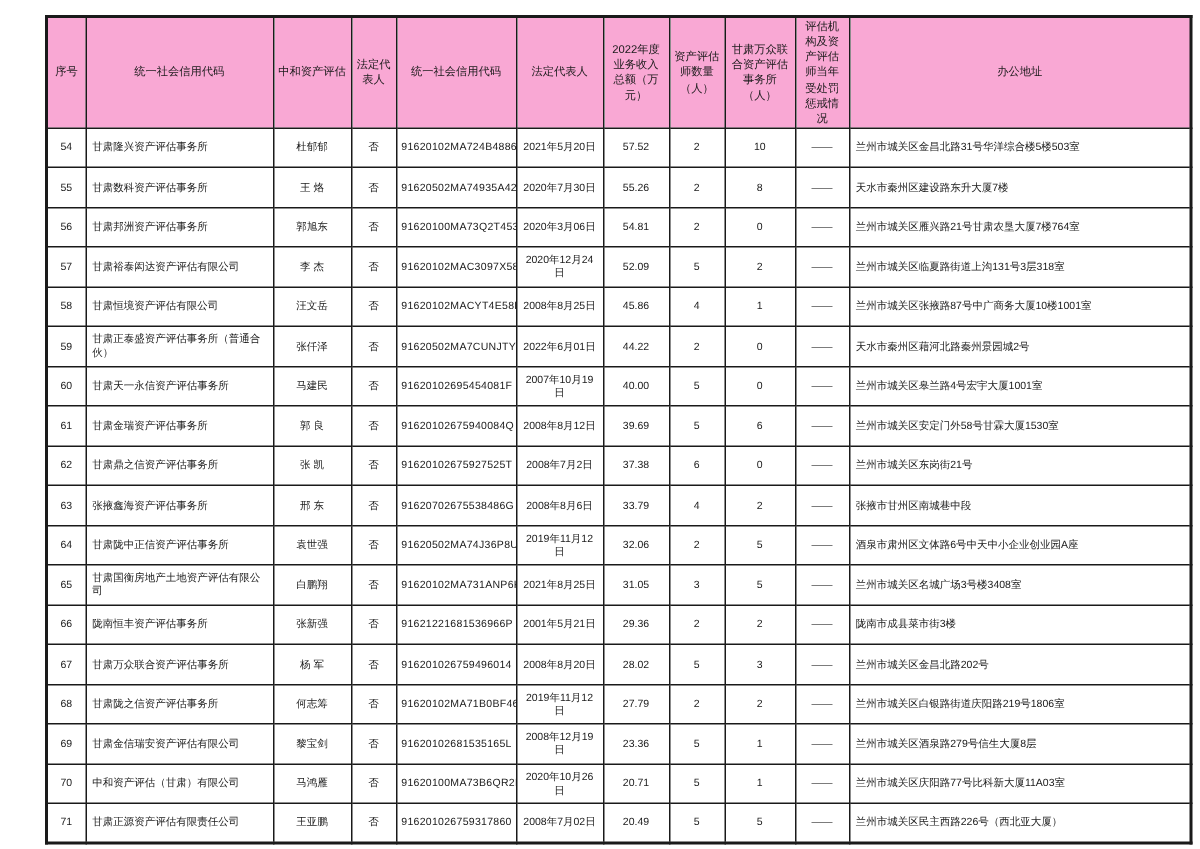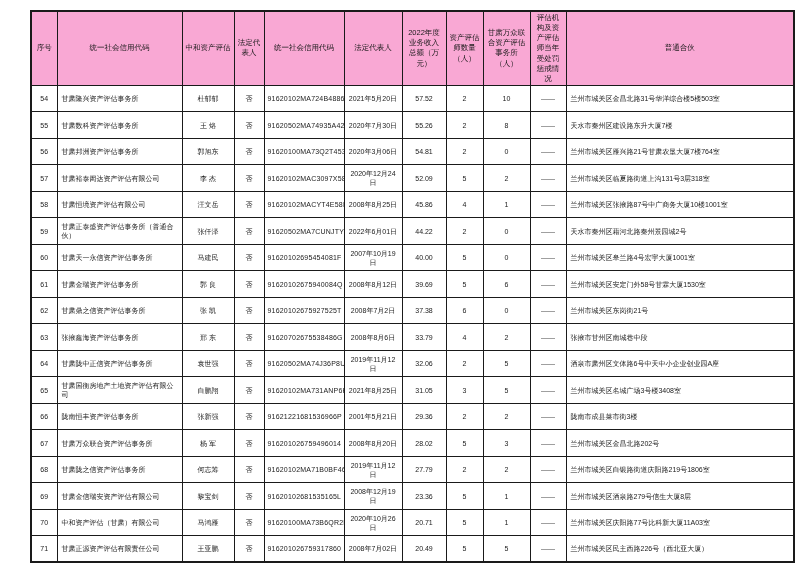--- a/index.html
+++ b/index.html
@@ -84,21 +84,21 @@
           <th>序号</th>
           <th>统一社会信用代码</th>
           <th>中和资产评估</th>
           <th>法定代表人</th>
           <th>统一社会信用代码</th>
           <th>法定代表人</th>
           <th>2022年度业务收入总额（万元）</th>
           <th>资产评估师数量（人）</th>
           <th>甘肃万众联合资产评估事务所（人）</th>
           <th>评估机构及资产评估师当年受处罚惩戒情况</th>
-          <th>普通合伙</th>
+          <th>办公地址</th>
         </tr>
     </thead>
     <tbody>
         <tr>
           <td class="col-no">54</td>
           <td class="col-name">甘肃隆兴资产评估事务所</td>
           <td class="col-rep">杜郁郁</td>
           <td class="col-securities">否</td>
           <td class="col-code">91620102MA724B4886</td>
           <td class="col-date">2021年5月20日</td>

